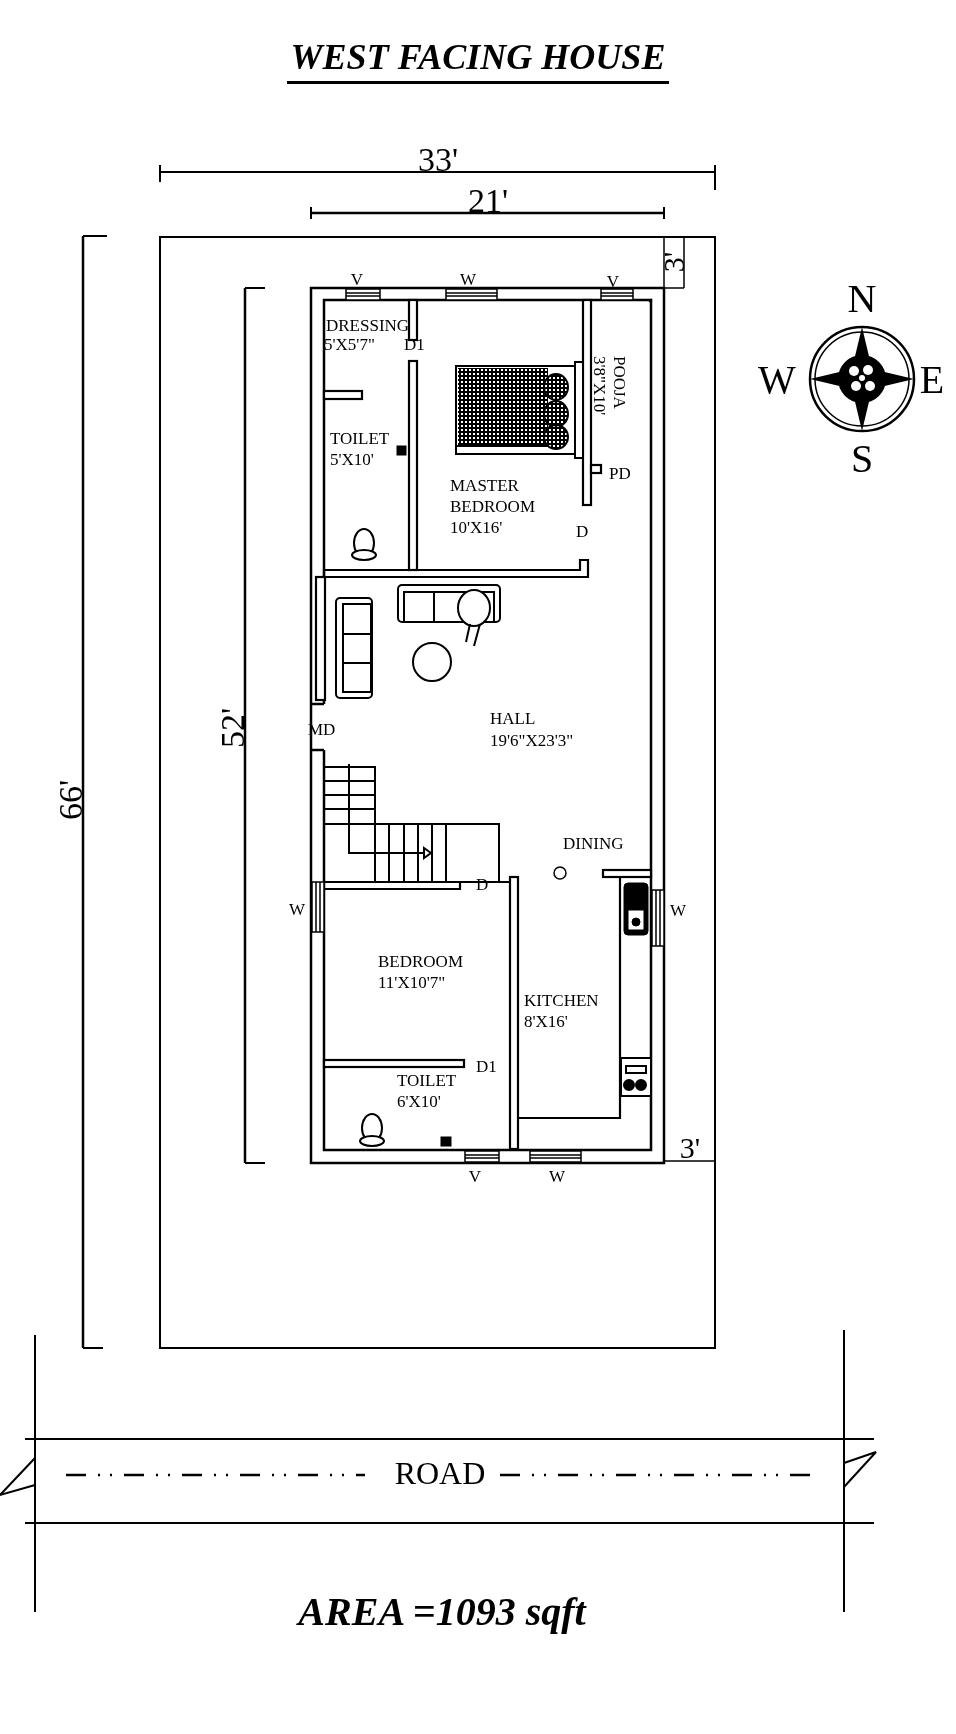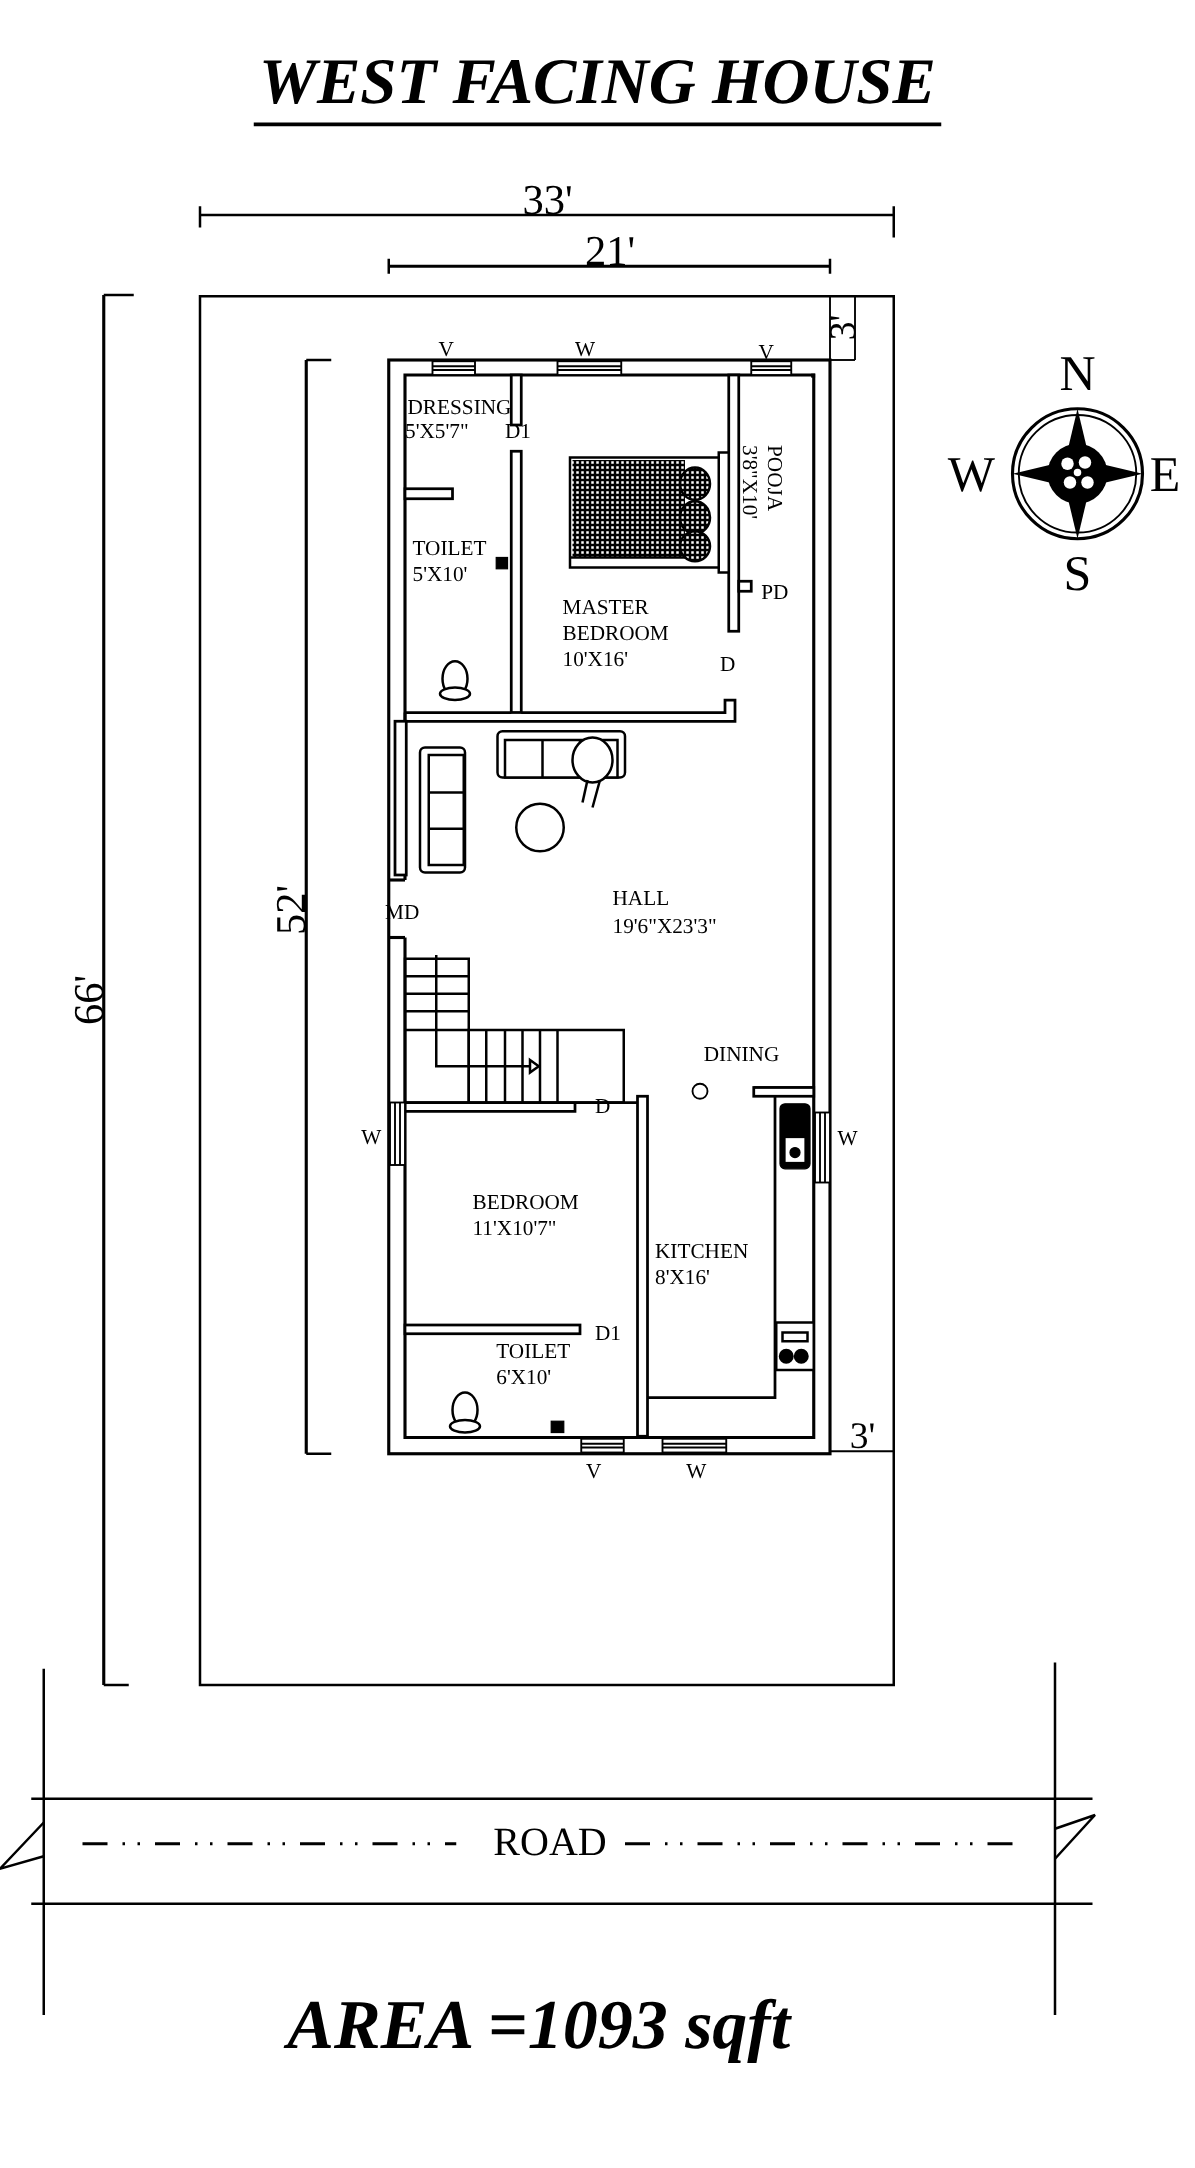--- a/index.html
+++ b/index.html
@@ -1,20 +1,20 @@
 <!DOCTYPE html>
 <html><head>
 <meta charset="utf-8">
 <style>
   html,body{margin:0;padding:0;background:#fff;}
   body{width:956px;height:1734px;position:relative;overflow:hidden;font-family:"Liberation Serif",serif;}
   svg{position:absolute;left:0;top:0;}
-  .title{position:absolute;left:0;width:956px;top:36px;text-align:center;font-family:"Liberation Serif",serif;font-weight:bold;font-style:italic;font-size:52px;color:#000;}
+  .title{position:absolute;left:0;width:956px;top:36px;text-align:center;font-family:"Liberation Serif",serif;font-weight:bold;font-style:italic;font-size:36px;color:#000;}
   .title span{border-bottom:3px solid #000;padding:0 4px 4px 4px;}
-  .area{position:absolute;left:1px;width:860px;top:1588px;text-align:center;font-family:"Liberation Serif",serif;font-weight:bold;font-style:italic;font-size:56px;color:#000;}
+  .area{position:absolute;left:12px;width:860px;top:1588px;text-align:center;font-family:"Liberation Serif",serif;font-weight:bold;font-style:italic;font-size:40px;color:#000;}
   .lbl{font-family:"Liberation Serif",serif;fill:#000;}
 </style>
 </head>
 <body>
 
 <div class="title"><span>WEST FACING HOUSE</span></div>
 
 <svg width="956" height="1734" viewBox="0 0 956 1734">
   <g stroke="#000" fill="none">
 

